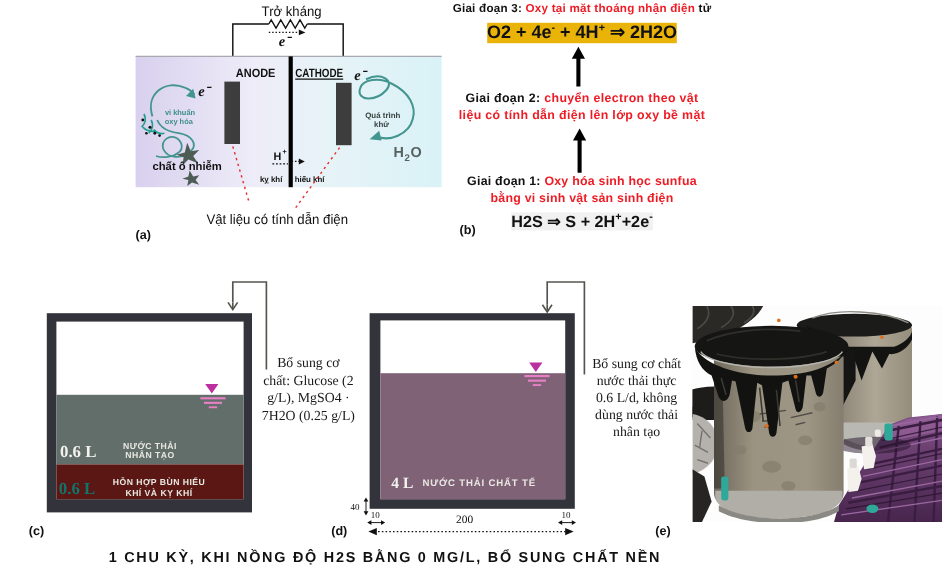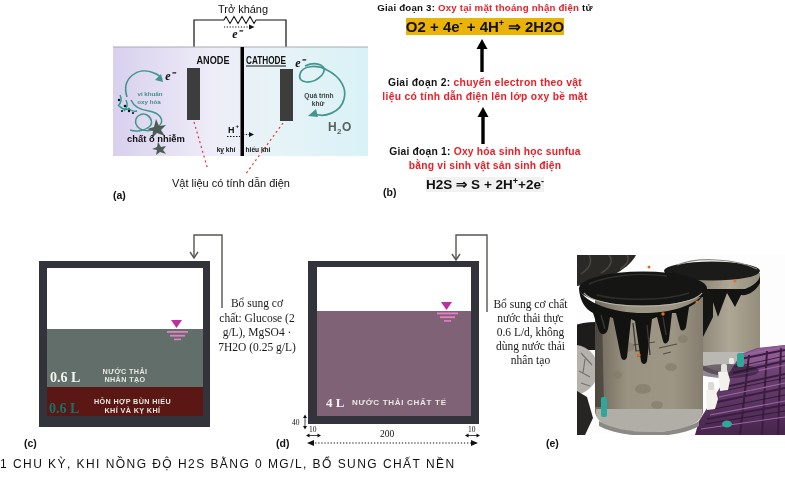--- a/index.html
+++ b/index.html
@@ -330,13 +330,13 @@
 
   <g fill="#e07020">
     <circle cx="62" cy="100" r="1.7"></circle>
     <circle cx="86" cy="59" r="1.7"></circle>
     <circle cx="120" cy="47" r="1.5"></circle>
     <circle cx="158" cy="26" r="1.5"></circle>
     <circle cx="72" cy="12" r="1.5"></circle>
   </g>
 </svg>
 
-<div class="abs" style="left:0;top:457px;width:551px;text-align:left;font-size:12px;font-weight:400;letter-spacing:1.45px;color:#111;white-space:nowrap;">1 CHU KỲ, KHI NỒNG ĐỘ H2S BẰNG 0 MG/L, BỔ SUNG CHẤT NỀN</div>
+<div class="abs" style="left:0;top:457px;width:551px;text-align:right;font-size:12px;font-weight:700;letter-spacing:1.45px;color:#111;white-space:nowrap;">1 CHU KỲ, KHI NỒNG ĐỘ H2S BẰNG 0 MG/L, BỔ SUNG CHẤT NỀN</div>
 
 </body></html>

